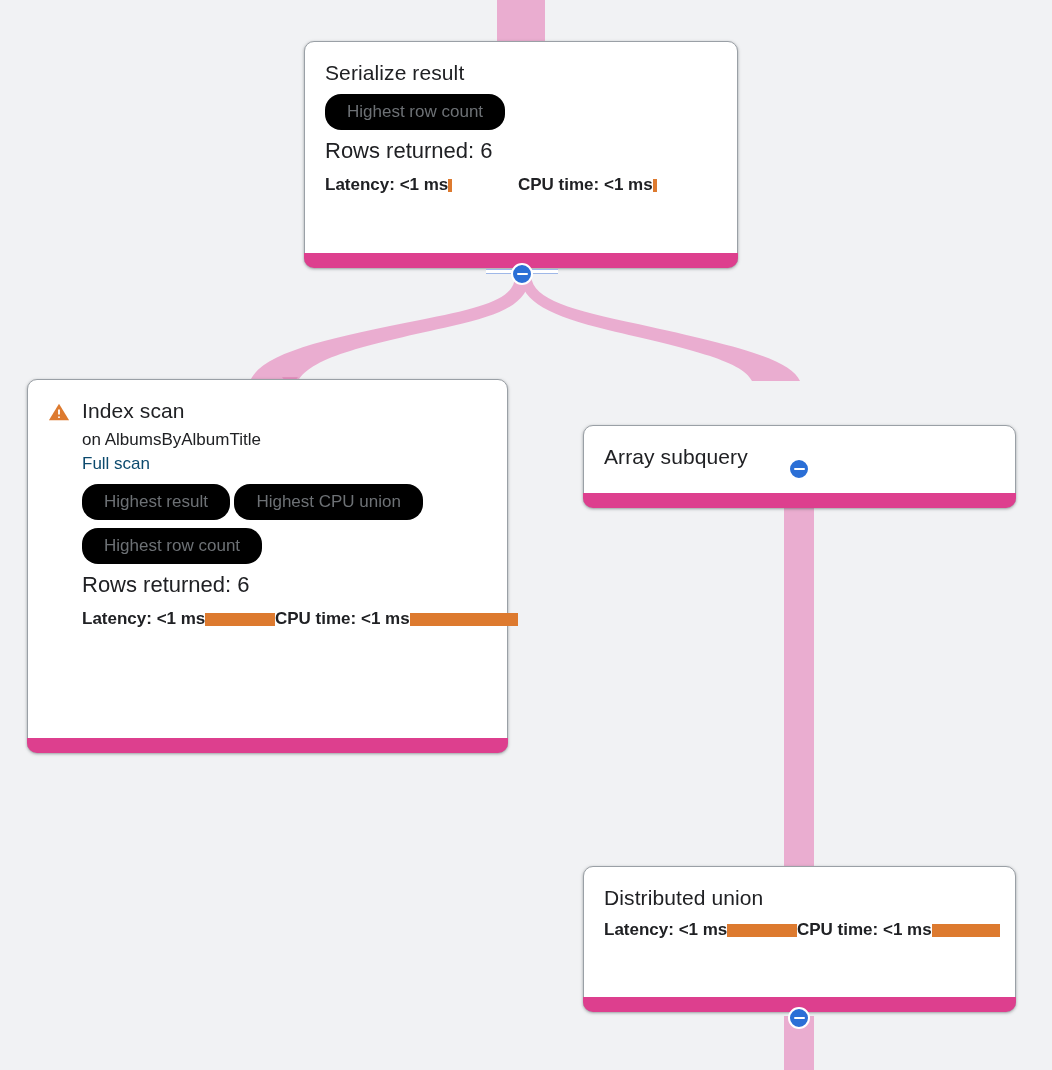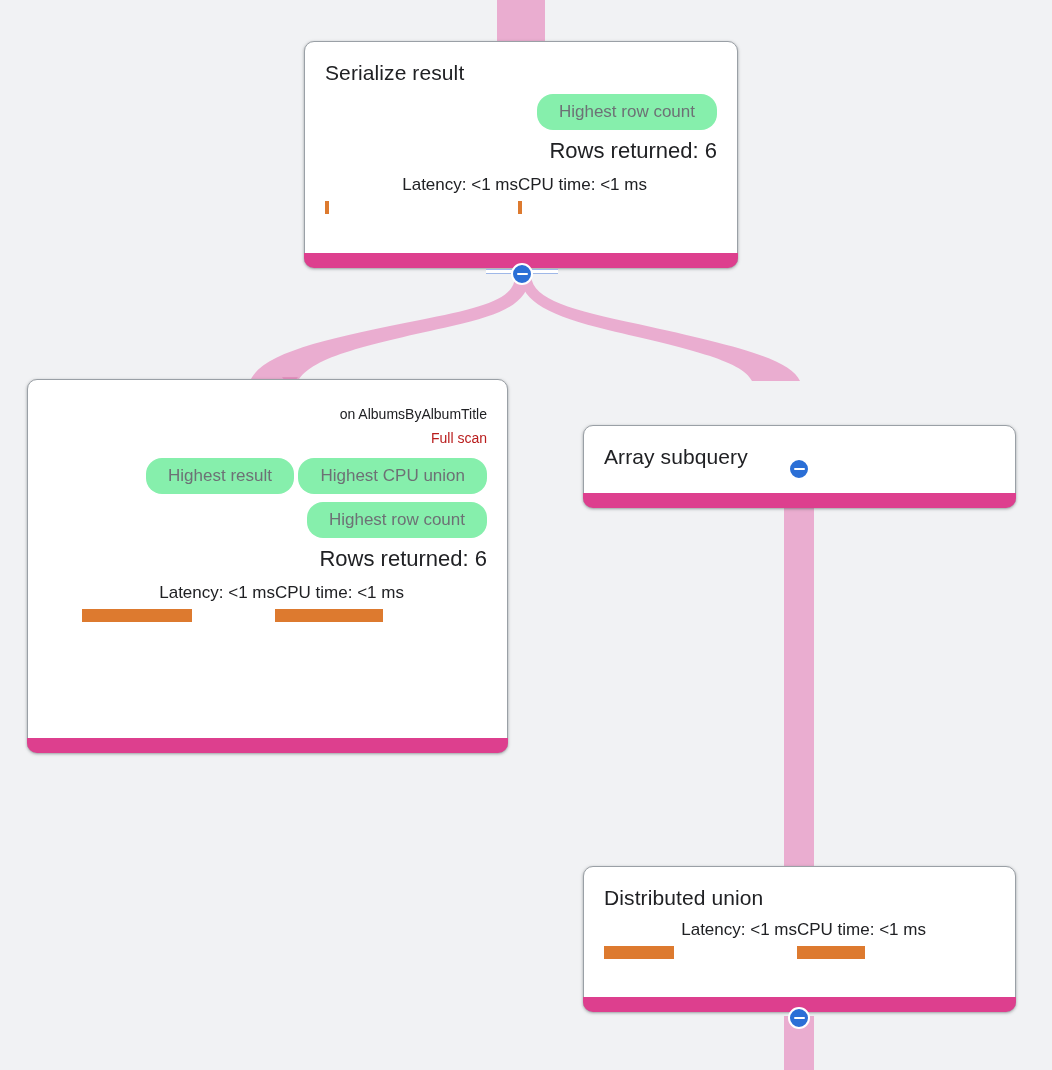--- a/index.html
+++ b/index.html
@@ -35,21 +35,20 @@
   .node {
     position: absolute;
     box-sizing: border-box;
     background: #ffffff;
     border: 1px solid #9aa0a6;
     border-radius: 10px;
     box-shadow: 0 1px 2px rgba(60,64,67,.30), 0 1px 3px 1px rgba(60,64,67,.15);
   }
   .node-body {
     padding: 18px 20px 16px 20px;
-    text-align: right;
   }
   .accent-bar {
     position: absolute;
     left: -1px;
     right: -1px;
     bottom: -1px;
     height: 15px;
     background: #dd3f8e;
     border-radius: 0 0 10px 10px;
   }
@@ -67,32 +66,32 @@
     letter-spacing: .1px;
   }
   .warn-icon {
     flex: 0 0 auto;
     width: 22px;
     height: 22px;
     margin-top: 3px;
   }
 
   .sub-line {
-    font-size: 14px;
+    font-size: 17px;
     color: #202124;
     line-height: 24px;
     margin-top: 4px;
   }
   .sub-line.muted {
-    color: #b91c1c;
+    color: #0c4a6e;
   }
 
   .chip {
     display: inline-block;
-    background: #86efac;
+    background: #000000;
     color: #6d7175;
     font-size: 17px;
     line-height: 20px;
     padding: 8px 22px;
     border-radius: 16px;
     margin-top: 8px;
   }
 
   .rows-line {
     font-size: 22px;
@@ -100,21 +99,22 @@
     line-height: 24px;
     margin-top: 9px;
   }
 
   .metrics {
     display: flex;
     margin-top: 11px;
   }
   .metric {
     display: flex;
-    flex-direction: column;
+    flex-direction: row;
+    font-weight: bold;
   }
   .metric-label {
     font-size: 17px;
     color: #202124;
     line-height: 22px;
     white-space: nowrap;
   }
   .metric-bar {
     height: 13px;
     background: #dd7a2f;
@@ -213,20 +213,28 @@
   </div>
 
   <div class="rails" style="left:486px; top:266px; width:72px; height:16px;">
     <div class="rail" style="left:0px; top:3px; width:26px;"></div>
     <div class="rail" style="left:46px; top:3px; width:26px;"></div>
   </div>
   <div class="toggle" style="left:511px; top:263px;"></div>
 
   <div class="node" style="left:27px; top:379px; width:481px; height:374px;">
     <div class="node-body">
+      <div class="title-row">
+        <svg class="warn-icon" viewBox="0 0 24 24">
+          <path d="M12 3 L23 21 L1 21 Z" fill="#dd7a2f"></path>
+          <rect x="11" y="9" width="2" height="6" rx="1" fill="#ffffff"></rect>
+          <rect x="11" y="16.6" width="2" height="2" rx="1" fill="#ffffff"></rect>
+        </svg>
+        <div class="node-title">Index scan</div>
+      </div>
       <div class="sub-line" style="margin-left:34px;">on AlbumsByAlbumTitle</div>
       <div class="sub-line muted" style="margin-left:34px; margin-top:0;">Full scan</div>
       <div style="margin-left:34px;">
         <div class="chip">Highest result</div>
         <div class="chip">Highest CPU union</div>
         <div class="chip">Highest row count</div>
       </div>
       <div class="rows-line" style="margin-left:34px;">Rows returned: 6</div>
       <div class="metrics" style="margin-left:34px;">
         <div class="metric" style="width:193px;">

